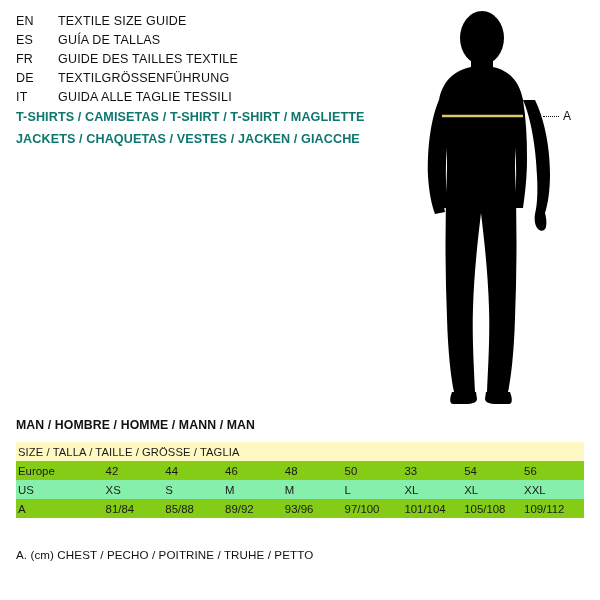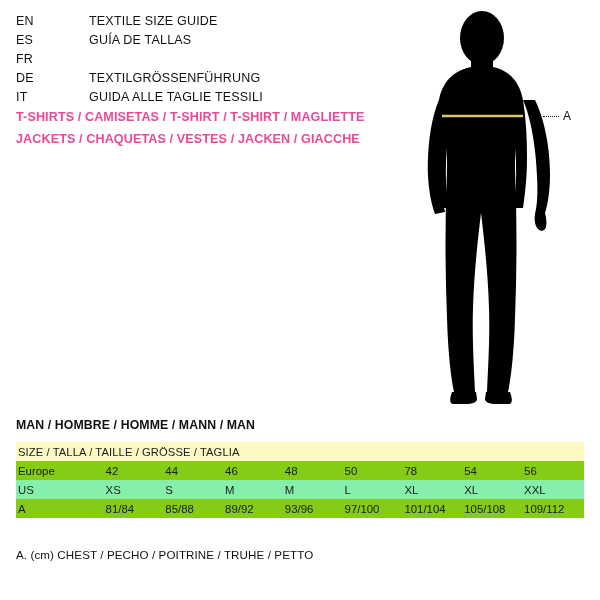--- a/index.html
+++ b/index.html
@@ -35,37 +35,36 @@
     letter-spacing: 0.2px;
   }
   .lang-code {
     width: 42px;
     flex: 0 0 42px;
     color: #111;
   }
   .lang-text {
     color: #111;
     white-space: nowrap;
-    margin-left: 31px;
   }
 
   
   .cats {
     position: absolute;
     left: 16px;
     top: 110px;
     width: 380px;
   }
   .cat-line {
     font-size: 12.6px;
     font-weight: bold;
     letter-spacing: 0.1px;
     height: 22px;
     white-space: nowrap;
-    color: #ec4899;
+    color: #0f766e;
   }
 
   
   .figure-wrap {
     position: absolute;
     left: 395px;
     top: 8px;
     width: 205px;
     height: 400px;
   }
@@ -158,20 +157,21 @@
     <div class="lang-row">
       <span class="lang-code">EN</span>
       <span class="lang-text">TEXTILE SIZE GUIDE</span>
     </div>
     <div class="lang-row">
       <span class="lang-code">ES</span>
       <span class="lang-text">GUÍA DE TALLAS</span>
     </div>
     <div class="lang-row">
       <span class="lang-code">FR</span>
+      <span class="lang-text">GUIDE DES TAILLES TEXTILE</span>
     </div>
     <div class="lang-row">
       <span class="lang-code">DE</span>
       <span class="lang-text">TEXTILGRÖSSENFÜHRUNG</span>
     </div>
     <div class="lang-row">
       <span class="lang-code">IT</span>
       <span class="lang-text">GUIDA ALLE TAGLIE TESSILI</span>
     </div>
   </div>
@@ -237,21 +237,21 @@
         <td class="col-label cell-pad" colspan="9">SIZE / TALLA / TAILLE / GRÖSSE / TAGLIA</td>
       </tr>
 
       <tr class="row-plain">
         <td class="col-label cell-pad">Europe</td>
         <td class="col-val">42</td>
         <td class="col-val">44</td>
         <td class="col-val">46</td>
         <td class="col-val">48</td>
         <td class="col-val">50</td>
-        <td class="col-val">78</td>
+        <td class="col-val">33</td>
         <td class="col-val">54</td>
         <td class="col-val">56</td>
       </tr>
 
       <tr class="row-shade">
         <td class="col-label cell-pad">US</td>
         <td class="col-val">XS</td>
         <td class="col-val">S</td>
         <td class="col-val">M</td>
         <td class="col-val">M</td>

